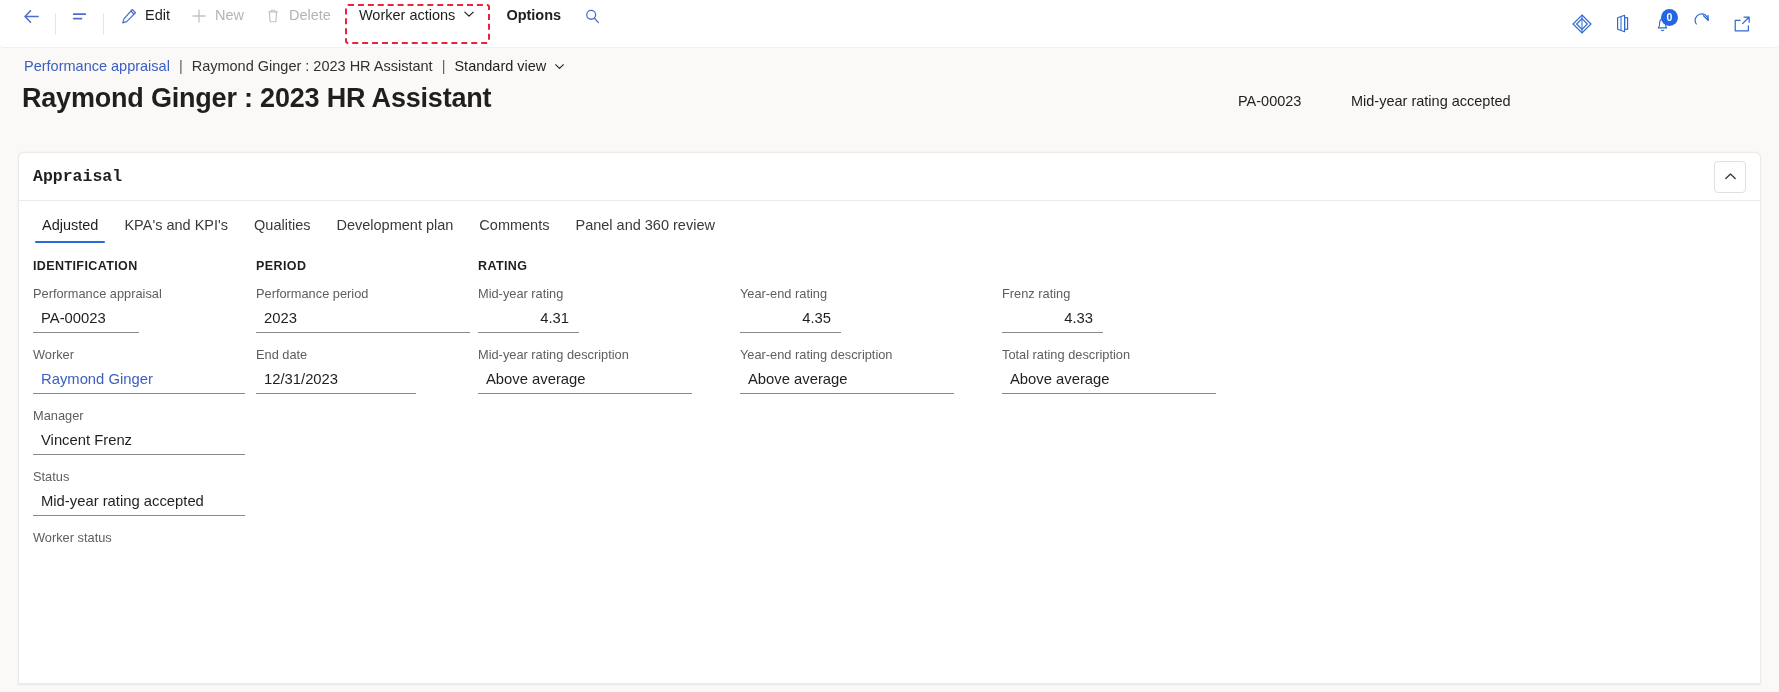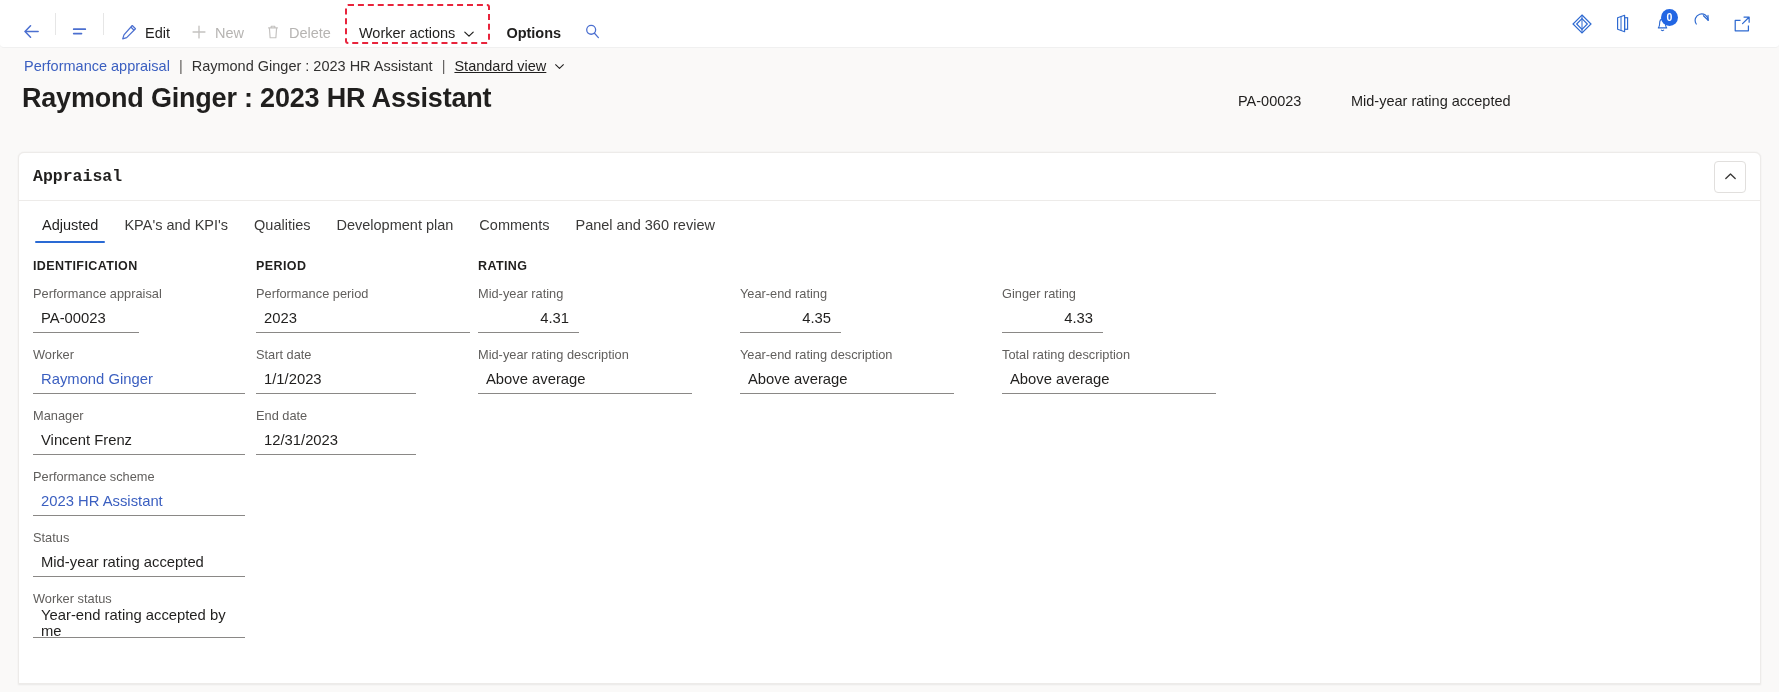--- a/index.html
+++ b/index.html
@@ -16,21 +16,21 @@
   .cmdbar {
     position: absolute; left: 0; top: 0; width: 1779px; height: 48px;
     background: #ffffff;
     display: flex; align-items: center;
     border-bottom: 1px solid #f0f0f0;
     border-radius: 0 0 4px 4px;
   }
   .cmd-left { display: flex; align-items: center; height: 48px; padding-left: 14px; }
   .cmd-right { margin-left: auto; display: flex; align-items: center; height: 48px; padding-right: 20px; }
   .cbtn {
-    display: flex; align-items: flex-end; gap: 7px;
+    display: flex; align-items: flex-start; gap: 7px;
     height: 34px; padding: 0 10px; border: none; background: transparent;
     font-family: "Liberation Sans", sans-serif; font-size: 14.5px; color: #201f1e;
     cursor: pointer; white-space: nowrap; border-radius: 2px;
   }
   .cbtn.disabled { color: #b6b4b2; cursor: default; }
   .cbtn.strong { font-weight: 600; }
   .vdiv { width: 1px; height: 22px; background: #e6e6e6; margin: 0 6px; }
   .icon { display: inline-flex; align-items: center; justify-content: center; }
   .hl-box {
     border: 2px dashed #e8243c; border-radius: 3px;
@@ -49,21 +49,21 @@
   }
 
   
   .crumbs {
     position: absolute; left: 24px; top: 58px;
     display: flex; align-items: center; gap: 9px;
     font-size: 14.5px; color: #323130;
   }
   .crumb-link { color: #3b5fc0; cursor: pointer; }
   .crumb-sep { color: #605e5c; }
-  .crumb-view { display: flex; align-items: center; gap: 7px; cursor: pointer; color: #201f1e; text-decoration: underline; }
+  .crumb-view { display: flex; align-items: center; gap: 7px; cursor: pointer; color: #201f1e; }
 
   .pagetitle {
     position: absolute; left: 22px; top: 83px;
     font-size: 27px; font-weight: 600; letter-spacing: -0.2px; color: #201f1e;
   }
   .hdr-meta {
     position: absolute; top: 93px; font-size: 14.5px; color: #201f1e;
   }
   .hdr-meta.id { left: 1238px; }
   .hdr-meta.status { left: 1351px; }
@@ -298,43 +298,34 @@
         </div>
         <div class="field">
           <div class="flabel">Worker</div>
           <div class="fval link" style="width:212px;">Raymond Ginger</div>
         </div>
         <div class="field">
           <div class="flabel">Manager</div>
           <div class="fval" style="width:212px;">Vincent Frenz</div>
         </div>
         <div class="field">
-          <div class="flabel">Performance scheme</div>
-          <div class="fval link" style="width:212px;">2023 HR Assistant</div>
-        </div>
-        <div class="field">
           <div class="flabel">Status</div>
           <div class="fval" style="width:212px;">Mid-year rating accepted</div>
         </div>
         <div class="field">
           <div class="flabel">Worker status</div>
-          <div class="fval" style="width:212px;">Year-end rating accepted by me</div>
         </div>
       </div>
 
       <div class="col" style="left:237px; width:240px;">
         <div class="section-head">PERIOD</div>
 
         <div class="field">
           <div class="flabel">Performance period</div>
           <div class="fval" style="width:214px;">2023</div>
-        </div>
-        <div class="field">
-          <div class="flabel">Start date</div>
-          <div class="fval" style="width:160px;">1/1/2023</div>
         </div>
         <div class="field">
           <div class="flabel">End date</div>
           <div class="fval" style="width:160px;">12/31/2023</div>
         </div>
       </div>
 
       <div class="col" style="left:459px; width:240px;">
         <div class="section-head">RATING</div>
         <div class="field">
@@ -355,21 +346,21 @@
         </div>
         <div class="field">
           <div class="flabel">Year-end rating description</div>
           <div class="fval" style="width:214px;">Above average</div>
         </div>
       </div>
 
       <div class="col" style="left:983px; width:240px;">
         <div class="section-head spacer-blocks"></div>
         <div class="field" style="margin-top:26px;">
-          <div class="flabel">Ginger rating</div>
+          <div class="flabel">Frenz rating</div>
           <div class="fval num" style="width:101px;">4.33</div>
         </div>
         <div class="field">
           <div class="flabel">Total rating description</div>
           <div class="fval" style="width:214px;">Above average</div>
         </div>
       </div>
 
       <div class="col" style="left:1245px; width:240px;">
         <div class="section-head spacer-blocks"></div>

